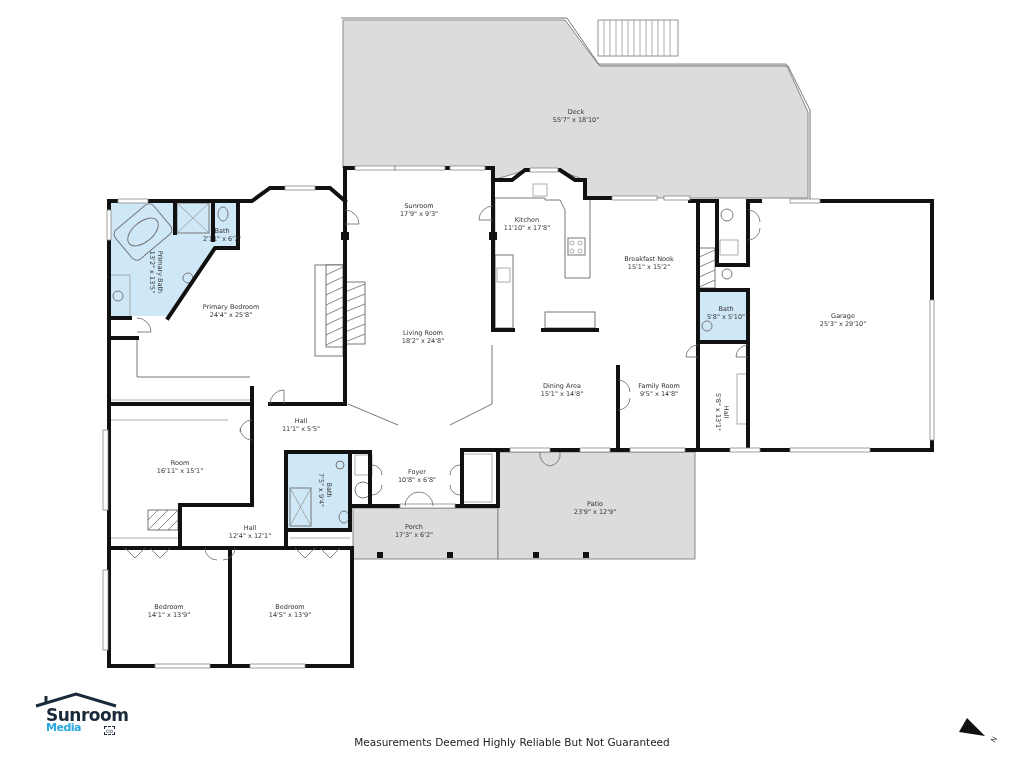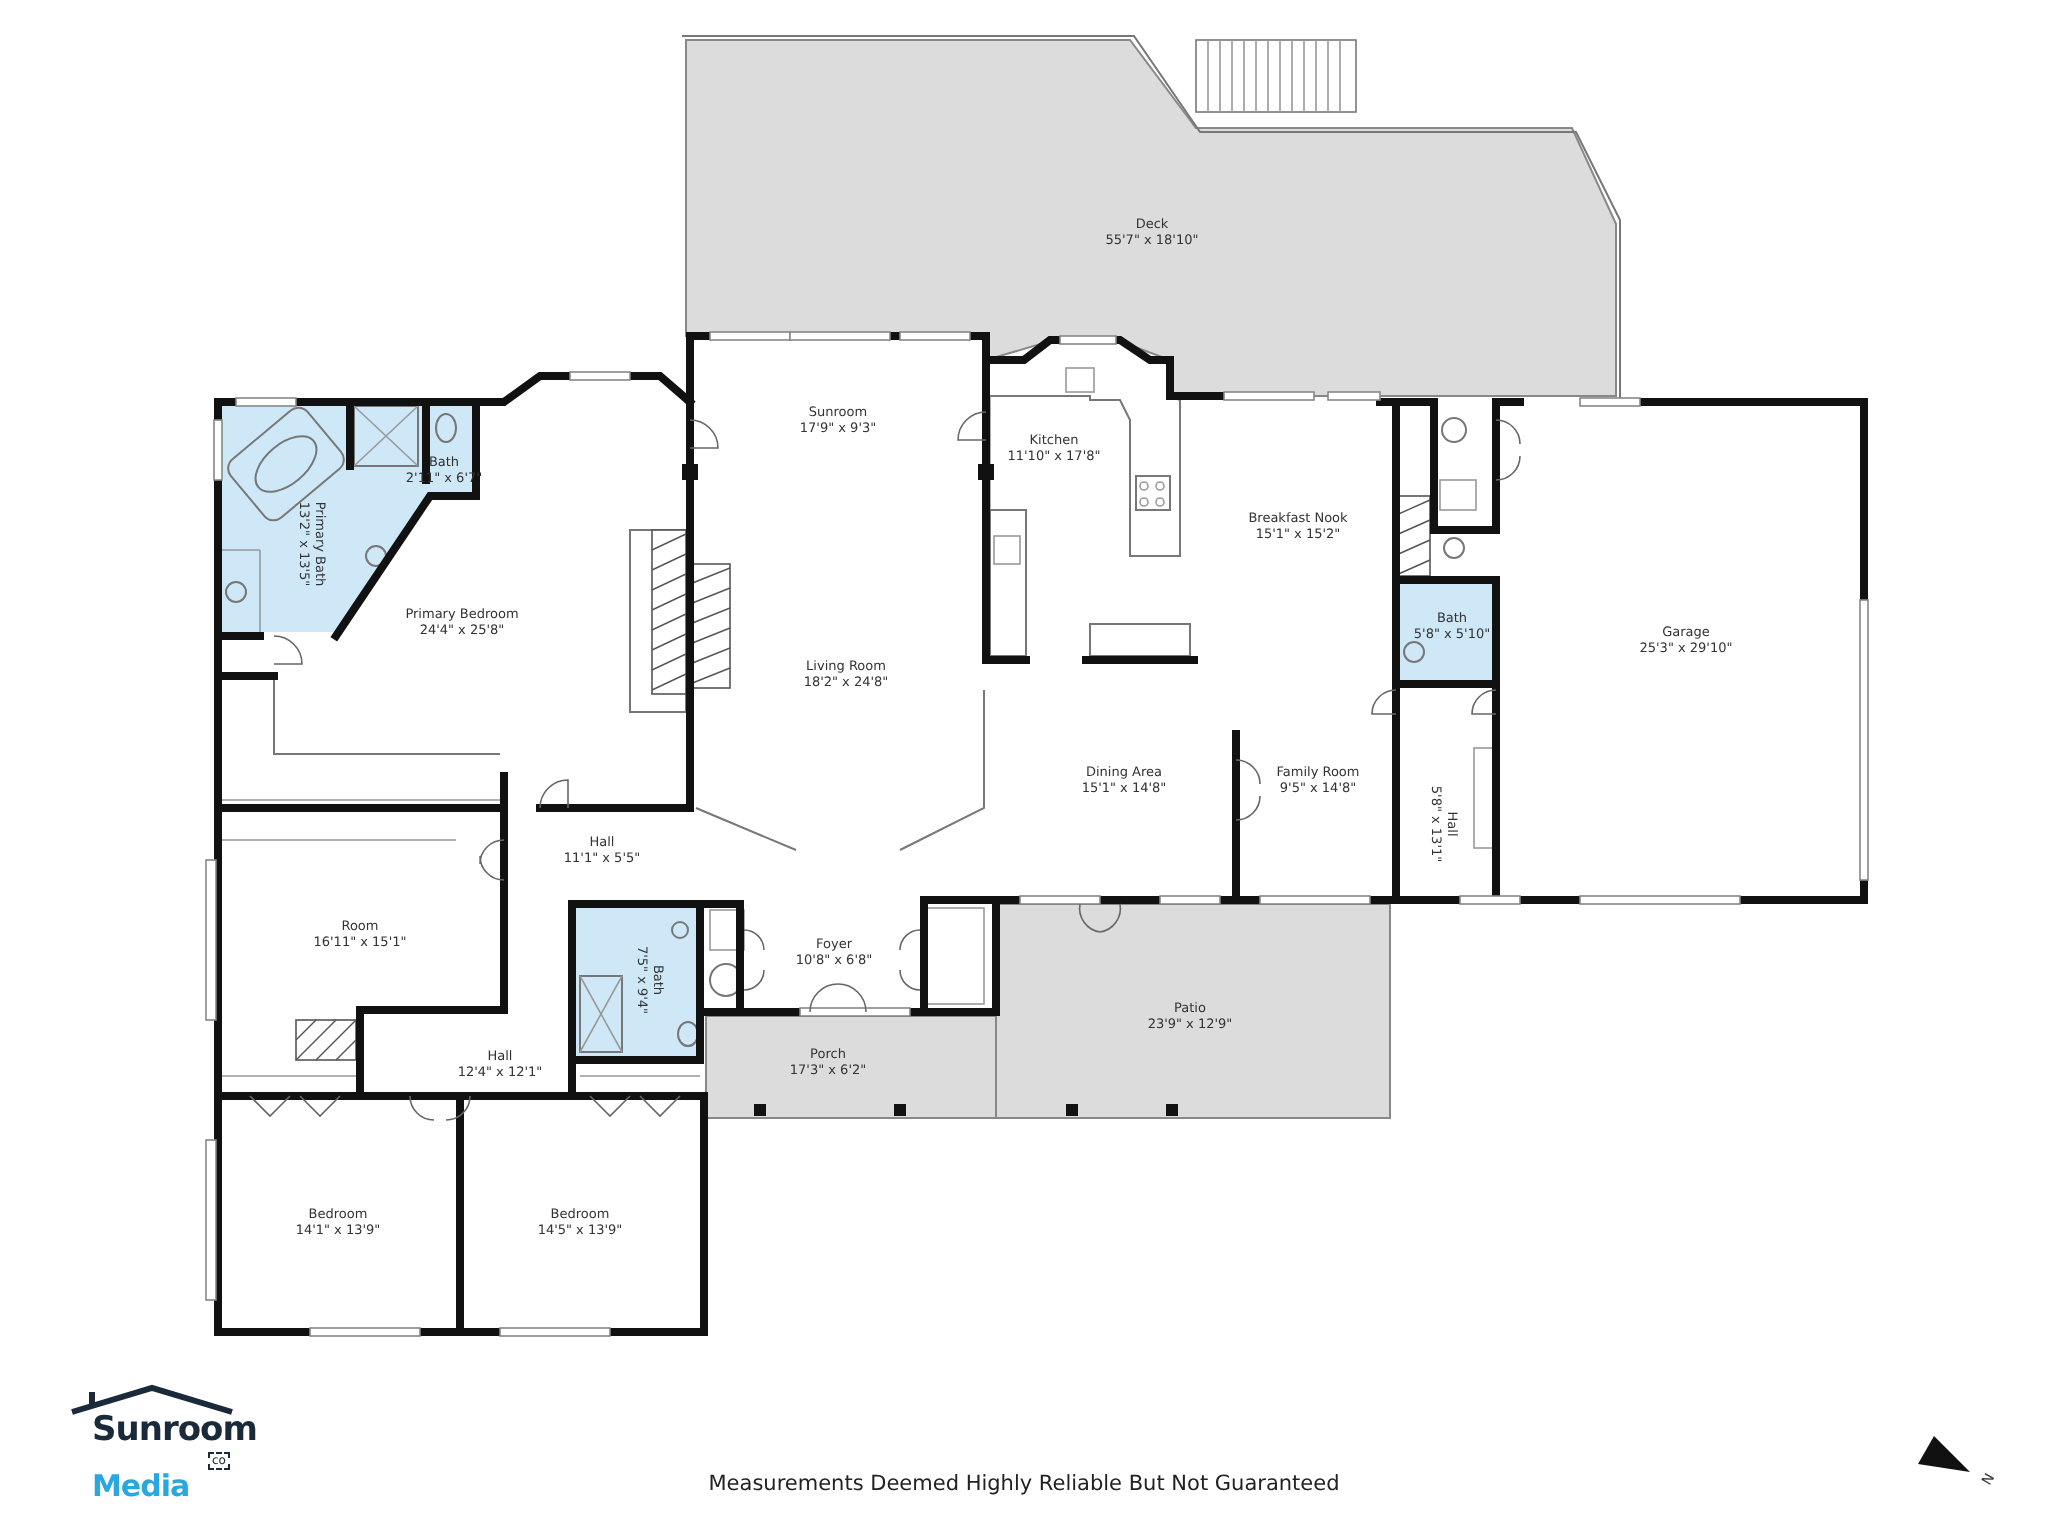--- a/index.html
+++ b/index.html
@@ -12,21 +12,21 @@
   .wet{fill:#cfe8f7;}
   .win{fill:#fff;stroke:#888;stroke-width:0.8;}
   .door{fill:none;stroke:#666;stroke-width:0.8;}
   .hatch{stroke:#555;stroke-width:0.7;}
   .rlabel{font-size:7px;fill:#333;text-anchor:middle;}
   .rlabel tspan{font-size:6.5px;}
   .disclaimer{position:absolute;left:0;width:1024px;top:736px;text-align:center;font-size:10.5px;color:#222;font-family:"DejaVu Sans",sans-serif;}
   .logo{position:absolute;left:34px;top:690px;width:90px;height:50px;}
   .logo-house{position:absolute;left:0;top:0;width:84px;height:20px;}
   .logo-v{position:absolute;left:12px;top:15px;font-size:17px;font-weight:bold;color:#1b2a3a;letter-spacing:-0.5px;font-family:"DejaVu Sans",sans-serif;}
-  .logo-m{position:absolute;left:12px;top:31px;font-size:15px;font-weight:bold;color:#29a7e1;letter-spacing:-0.5px;font-family:"DejaVu Sans",sans-serif;margin-top:13px;}
+  .logo-m{position:absolute;left:12px;top:31px;font-size:11px;font-weight:bold;color:#29a7e1;letter-spacing:-0.5px;font-family:"DejaVu Sans",sans-serif;}
   .logo-co{position:absolute;left:70px;top:36px;font-size:6px;color:#1b2a3a;border:1px dashed #1b2a3a;padding:0 1px;}
   .compass{position:absolute;left:955px;top:710px;width:50px;height:40px;}
 </style>
 </head>
 <body>
 
 <svg id="plan" width="1024" height="768" viewBox="0 0 1024 768">
 
   <g>
     <polygon class="outdoor" points="343,20 565,20 598,64 786,64 808,112 808,198 585,198 585,180 558,170 527,170 493,180 493,168 343,168"></polygon>

